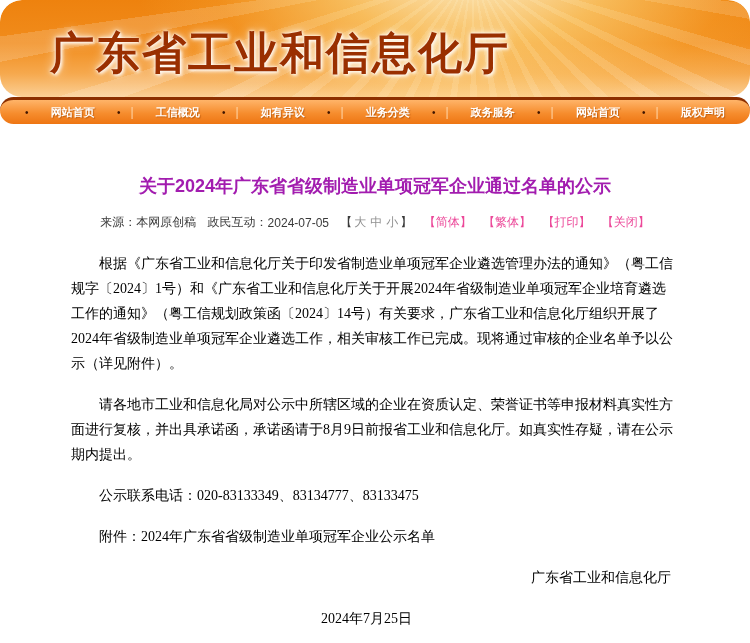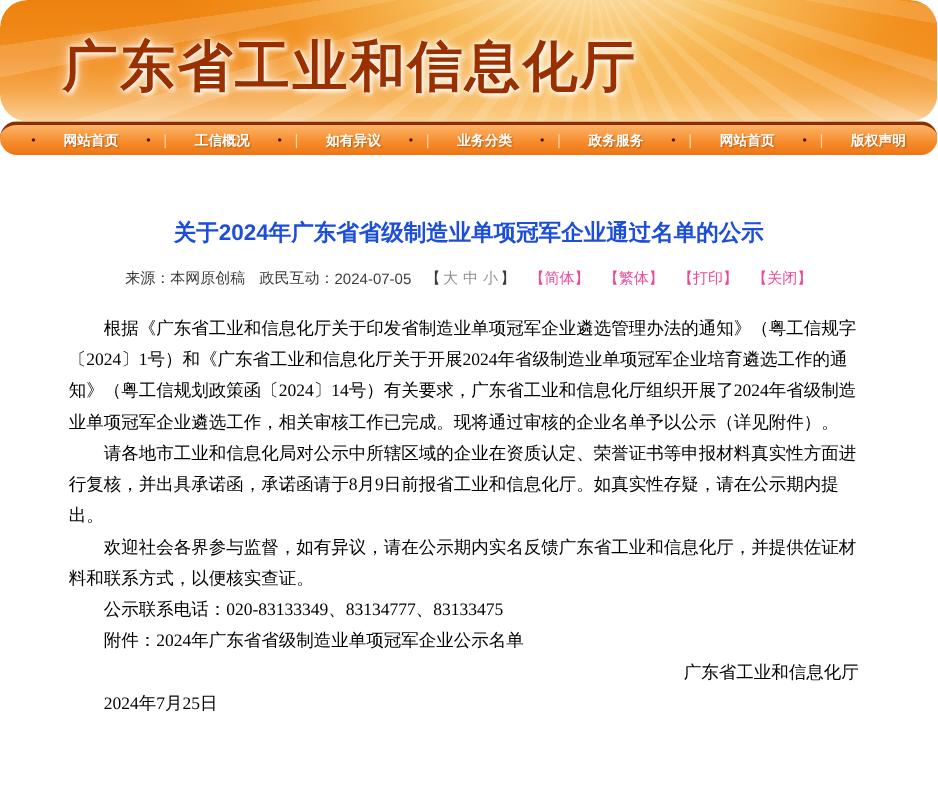--- a/index.html
+++ b/index.html
@@ -73,48 +73,48 @@
   .nav-dot { color: #401500; font-size: 10px; }
   .nav-pipe { color: #ffd7a8; font-size: 12px; margin-left: 10px; }
   .nav-sep { display: inline-flex; align-items: center; }
 
   
   .article-title {
     margin-top: 50px;
     text-align: center;
     font-size: 18px;
     font-weight: bold;
-    color: #1d4ed8;
+    color: #a21caf;
   }
   .meta {
     margin-top: 16px;
     text-align: center;
     font-size: 12px;
     color: #3a3a3a;
   }
   .meta span { vertical-align: middle; margin-top: 16px; }
   .meta .gap { margin-left: 8px; }
   .meta .size-btn { color: #909090; cursor: pointer; margin: 0 2px; }
   .meta .tool { cursor: pointer; margin-left: 8px; color: #ec4899; }
 
   .article-body {
     margin-top: 20px;
     padding: 0 55px;
     font-family: "Liberation Serif", "DejaVu Serif", serif;
     font-size: 14px;
     line-height: 25px;
     color: #000000;
   }
-  .article-body p { text-indent: 2em; margin: 0; }
+  .article-body p { text-indent: 2em; margin: 16px; }
   .show-time { margin-top: 6px; }
   .contact { margin-top: 4px; }
   .attachment { margin-top: 30px; }
   .attachment-name { cursor: pointer; }
   .signature { margin-top: 8px; text-align: right; padding-right: 8px; text-indent: 0; }
-  .sign-date { margin-top: 10px; text-align: left; padding-right: 45px; text-indent: 0; }
+  .sign-date { margin-top: 10px; text-align: center; padding-right: 45px; text-indent: 0; }
 </style>
 </head>
 <body>
 
 <div class="header">
   <div class="site-title">广东省工业和信息化厅</div>
 </div>
 
 <div class="nav">
   <div class="nav-inner">
@@ -162,19 +162,18 @@
     <span class="gap">【</span><span class="size-btn">大</span><span class="size-btn">中</span><span class="size-btn">小</span><span>】</span>
     <span class="tool">【简体】</span>
     <span class="tool">【繁体】</span>
     <span class="tool">【打印】</span>
     <span class="tool">【关闭】</span>
   </div>
 
   <div class="article-body">
     <p>根据《广东省工业和信息化厅关于印发省制造业单项冠军企业遴选管理办法的通知》（粤工信规字〔2024〕1号）和《广东省工业和信息化厅关于开展2024年省级制造业单项冠军企业培育遴选工作的通知》（粤工信规划政策函〔2024〕14号）有关要求，广东省工业和信息化厅组织开展了2024年省级制造业单项冠军企业遴选工作，相关审核工作已完成。现将通过审核的企业名单予以公示（详见附件）。</p>
     <p>请各地市工业和信息化局对公示中所辖区域的企业在资质认定、荣誉证书等申报材料真实性方面进行复核，并出具承诺函，承诺函请于8月9日前报省工业和信息化厅。如真实性存疑，请在公示期内提出。</p>
-    <p>欢迎社会各界参与监督，如有异议，请在公示期内实名反馈广东省工业和信息化厅，并提供佐证材料和联系方式，以便核实查证。</p>
     <p class="contact">公示联系电话：020-83133349、83134777、83133475</p>
     <p class="attachment"><span>附件：</span><span class="attachment-name">2024年广东省省级制造业单项冠军企业公示名单</span></p>
     <p class="signature">广东省工业和信息化厅</p>
     <p class="sign-date">2024年7月25日</p>
   </div>
 </div>
 
 </body></html>

